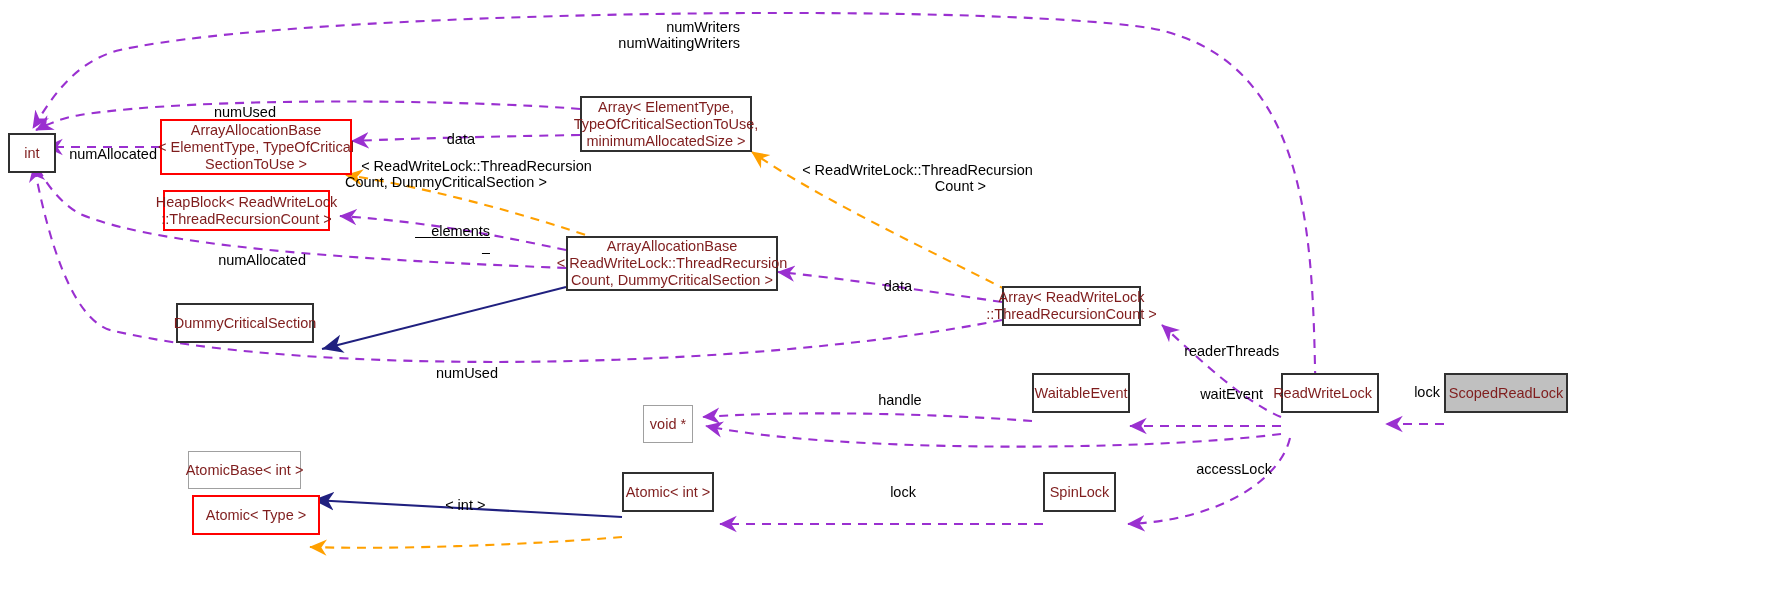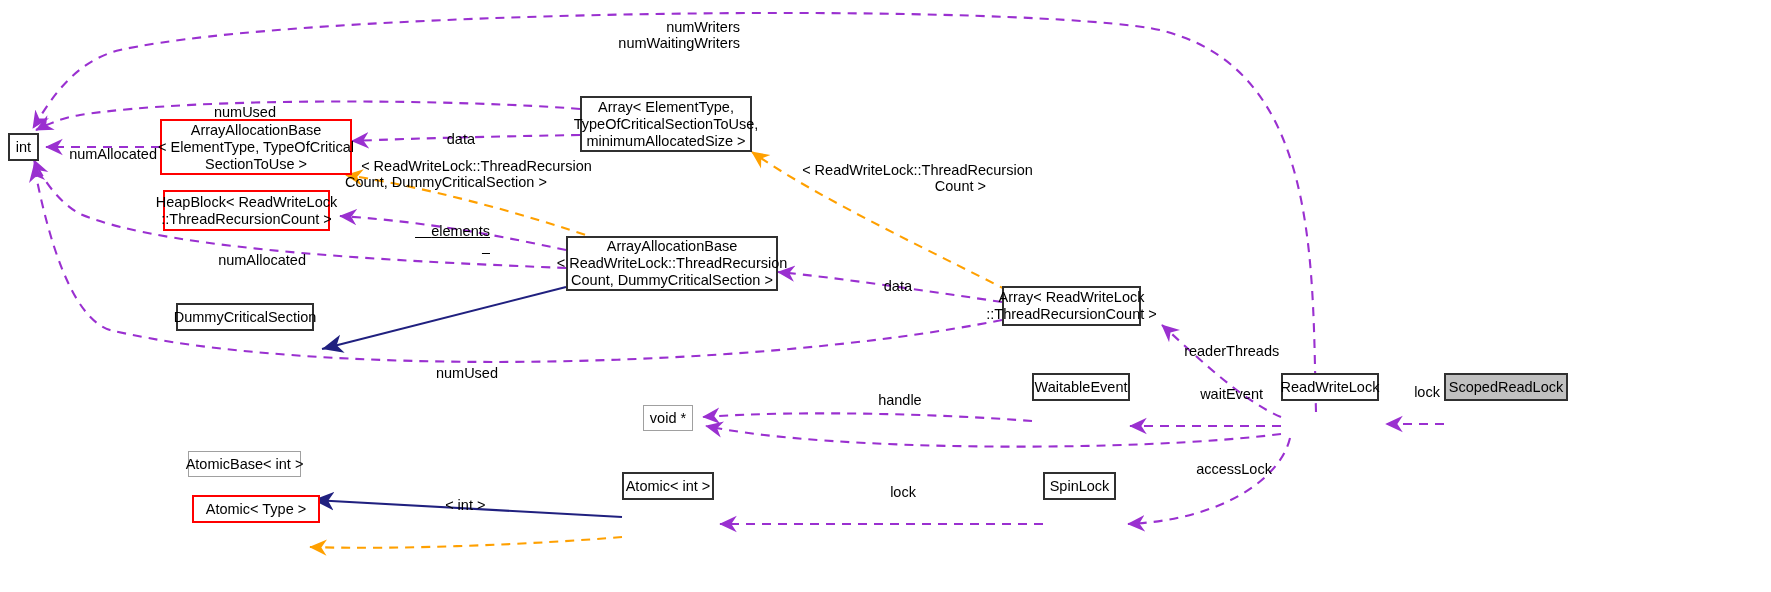--- a/index.html
+++ b/index.html
@@ -21,26 +21,26 @@
     height: 592px;
   }
   .node {
     position: absolute;
     box-sizing: border-box;
     background: #ffffff;
     border: 1px solid #303030;
     text-align: center;
     font-size: 14.5px;
     line-height: 17px;
-    color: #000000;
+    color: #7f1d1d;
     white-space: pre;
     display: flex;
     align-items: center;
     justify-content: center;
-    padding: 12px 5px;
+    padding: 18px 5px;
     z-index: 5;
   }
   .node.tmpl { border: 2px solid #ff0000; }
   .node.base { border: 1px solid #a0a0a0; }
   .node.hl   { background: #c0c0c0; border: 2px solid #303030; }
   .node.solidish { border: 2px solid #303030; }
   .edge-label {
     position: absolute;
     font-size: 14.5px;
     line-height: 16px;
@@ -112,21 +112,21 @@
     </g>
 
     <g fill="none" stroke="#20207f" stroke-width="2.1" marker-end="url(#ah-navy)">
 
       <path d="M566,287 L322,349"></path>
 
       <path d="M622,517 L313,500"></path>
     </g>
   </svg>
 
-  <div class="node solidish" style="left:8px; top:133px; width:31px; height:27px;">
+  <div class="node solidish" style="left:8px; top:133px; width:48px; height:27px;">
     <span>int</span>
   </div>
 
   <div class="node tmpl" style="left:160px; top:119px; width:192px; height:56px;">
     <span>ArrayAllocationBase
 &lt; ElementType, TypeOfCritical
 SectionToUse &gt;</span>
   </div>
 
   <div class="node solidish" style="left:580px; top:96px; width:172px; height:56px;">
@@ -156,21 +156,21 @@
   </div>
 
   <div class="node solidish" style="left:1032px; top:373px; width:98px; height:26px;">
     <span>WaitableEvent</span>
   </div>
 
   <div class="node base" style="left:643px; top:405px; width:50px; height:25px;">
     <span>void *</span>
   </div>
 
-  <div class="node solidish" style="left:1281px; top:373px; width:98px; height:26px;">
+  <div class="node solidish" style="left:1281px; top:373px; width:98px; height:26px;justify-content:flex-end;">
     <span>ReadWriteLock</span>
   </div>
 
   <div class="node hl" style="left:1444px; top:373px; width:124px; height:26px;">
     <span>ScopedReadLock</span>
   </div>
 
   <div class="node base" style="left:188px; top:451px; width:113px; height:25px;">
     <span>AtomicBase&lt; int &gt;</span>
   </div>

